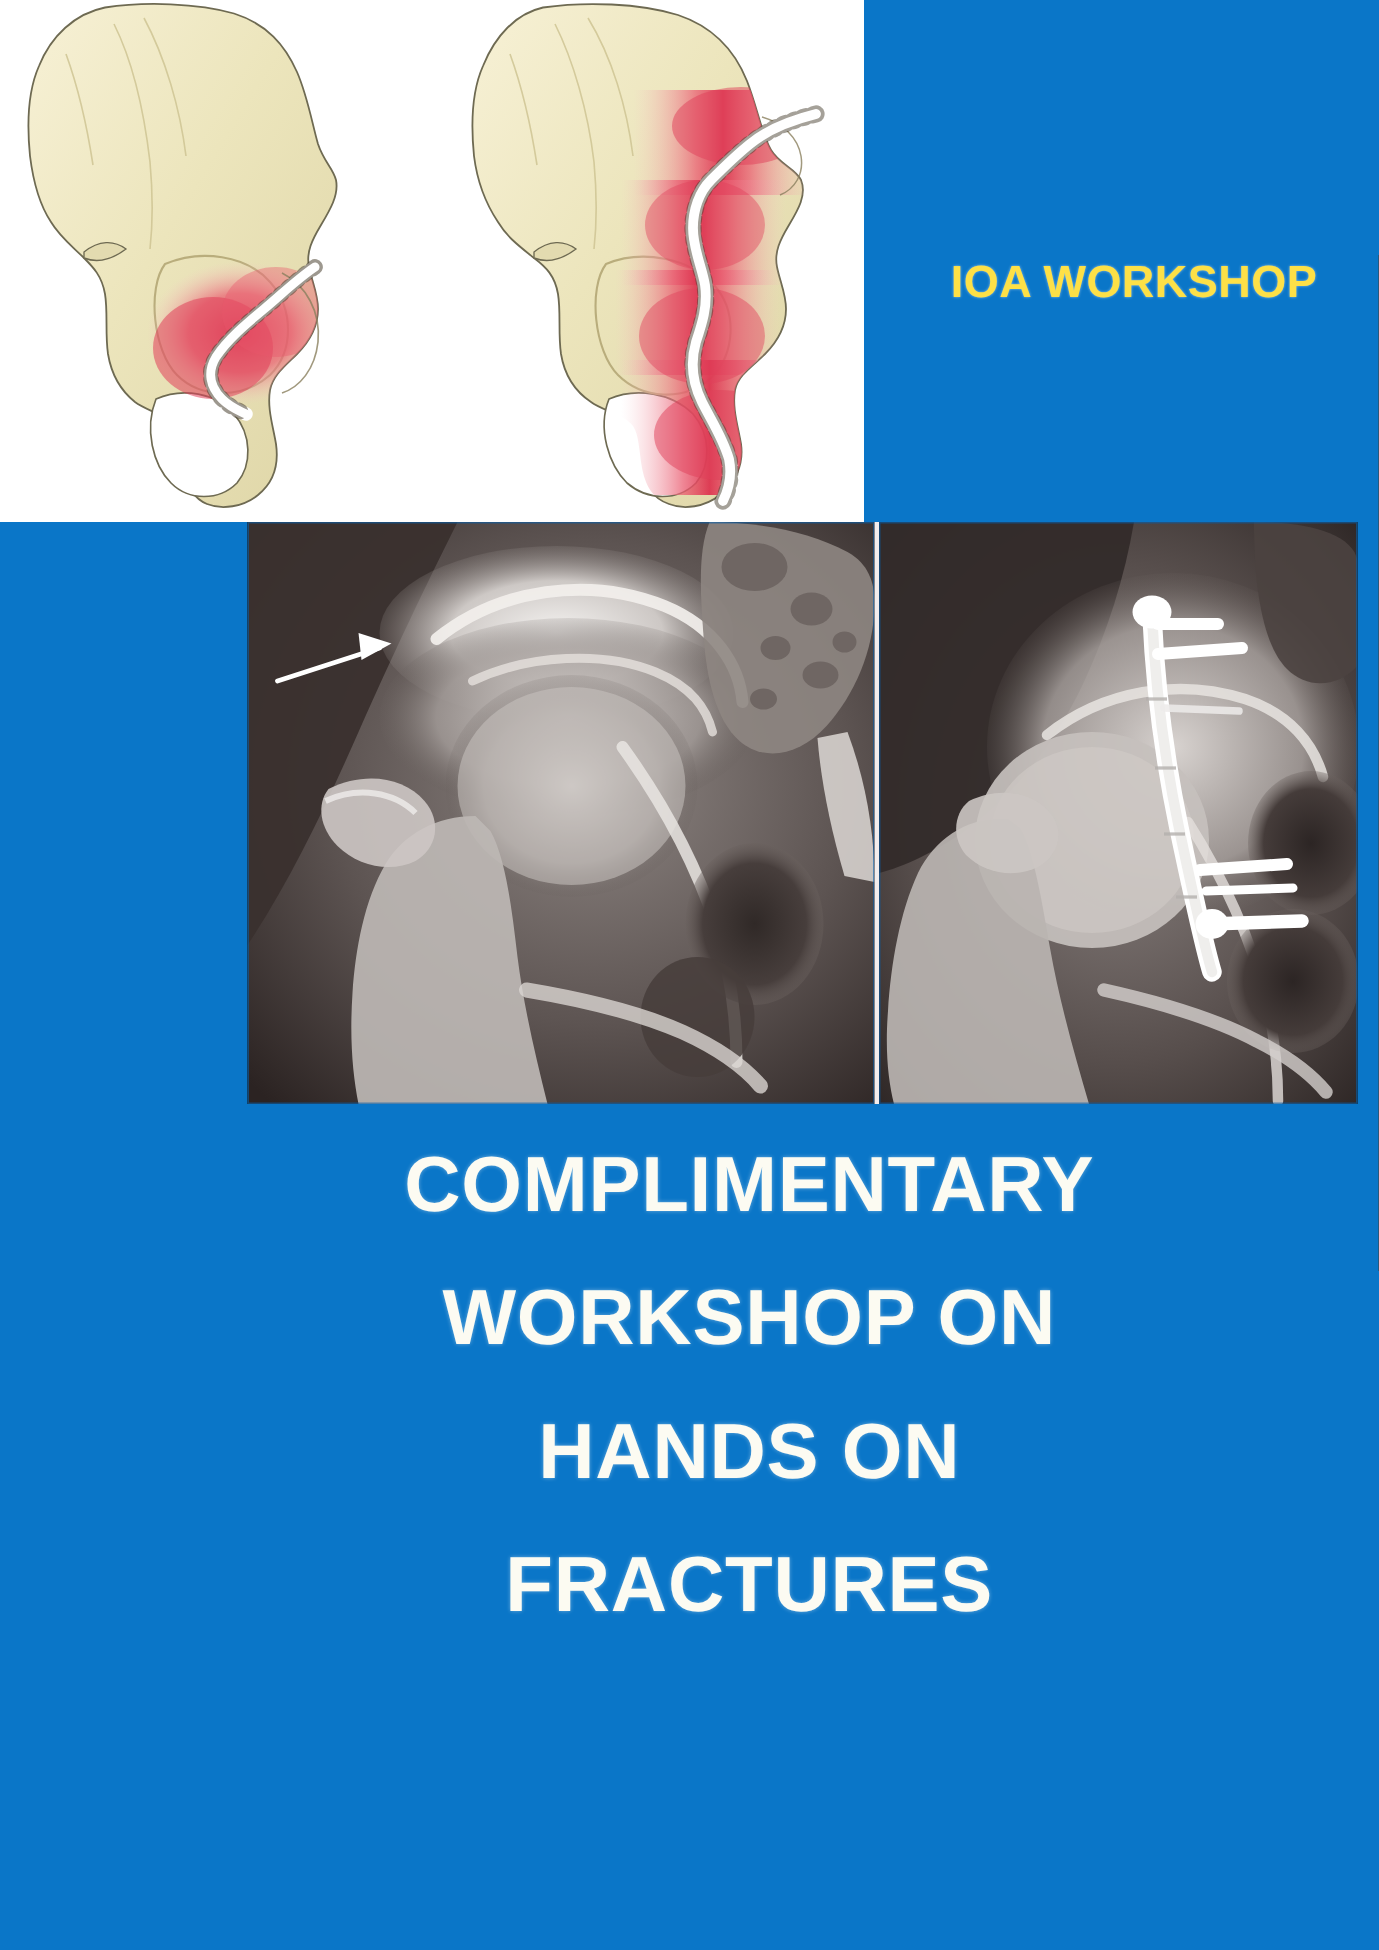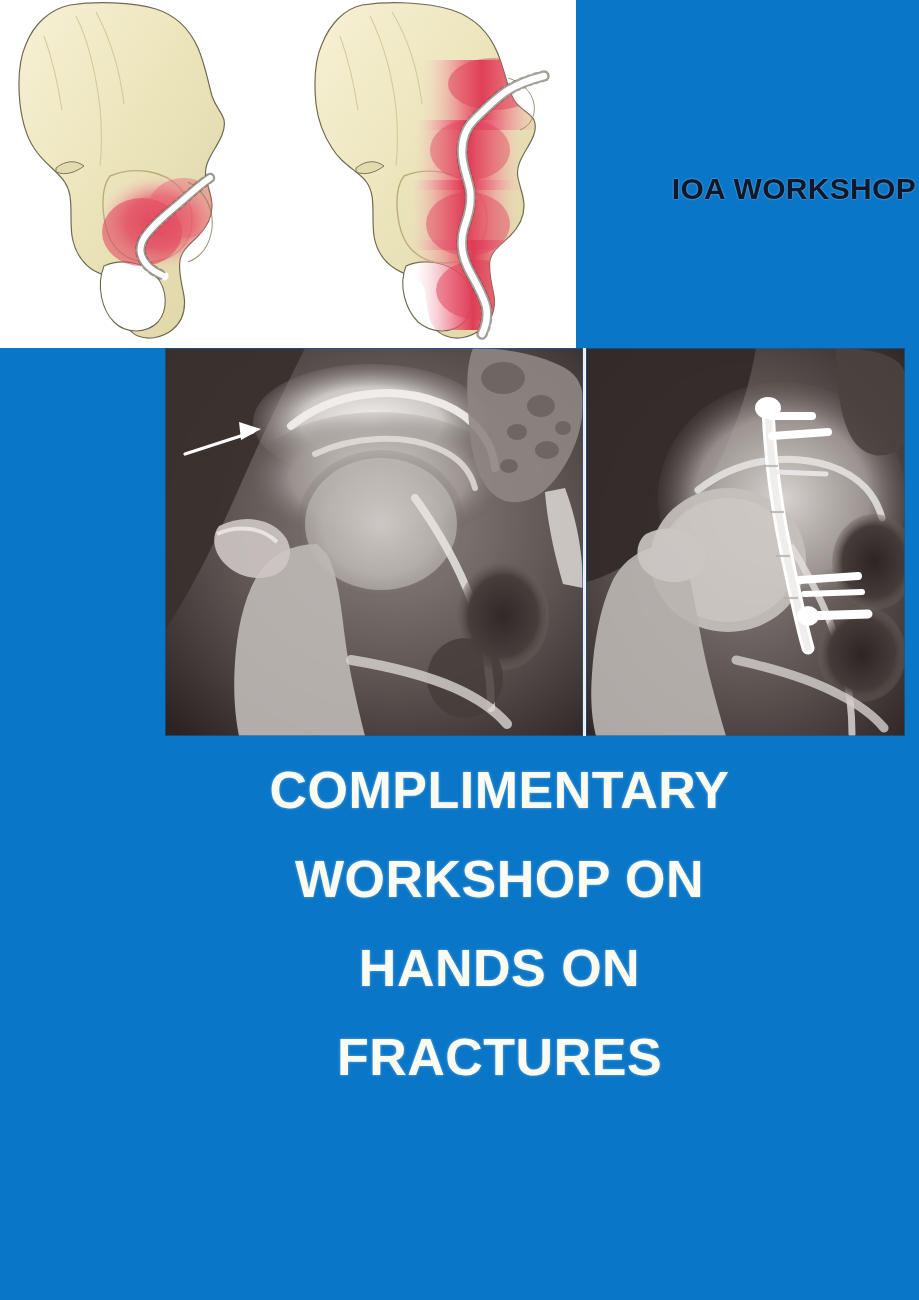--- a/index.html
+++ b/index.html
@@ -62,22 +62,22 @@
   }
   #xray-postop { left: 421px; width: 319px; }
   .xray svg { display: block; width: 100%; height: 100%; }
 
   
   #ioa-workshop {
     position: absolute;
     left: 596px;
     top: 172px;
     width: 320px;
-    text-align: right;
-    color: #0f172a;
+    text-align: center;
+    color: #fde047;
     font-size: 30px;
     font-weight: bold;
     letter-spacing: 0.3px;
     line-height: 34px;
     text-shadow: 0 0 2px rgba(255,255,255,0.55);
   }
 
   
   #main-title {
     position: absolute;

